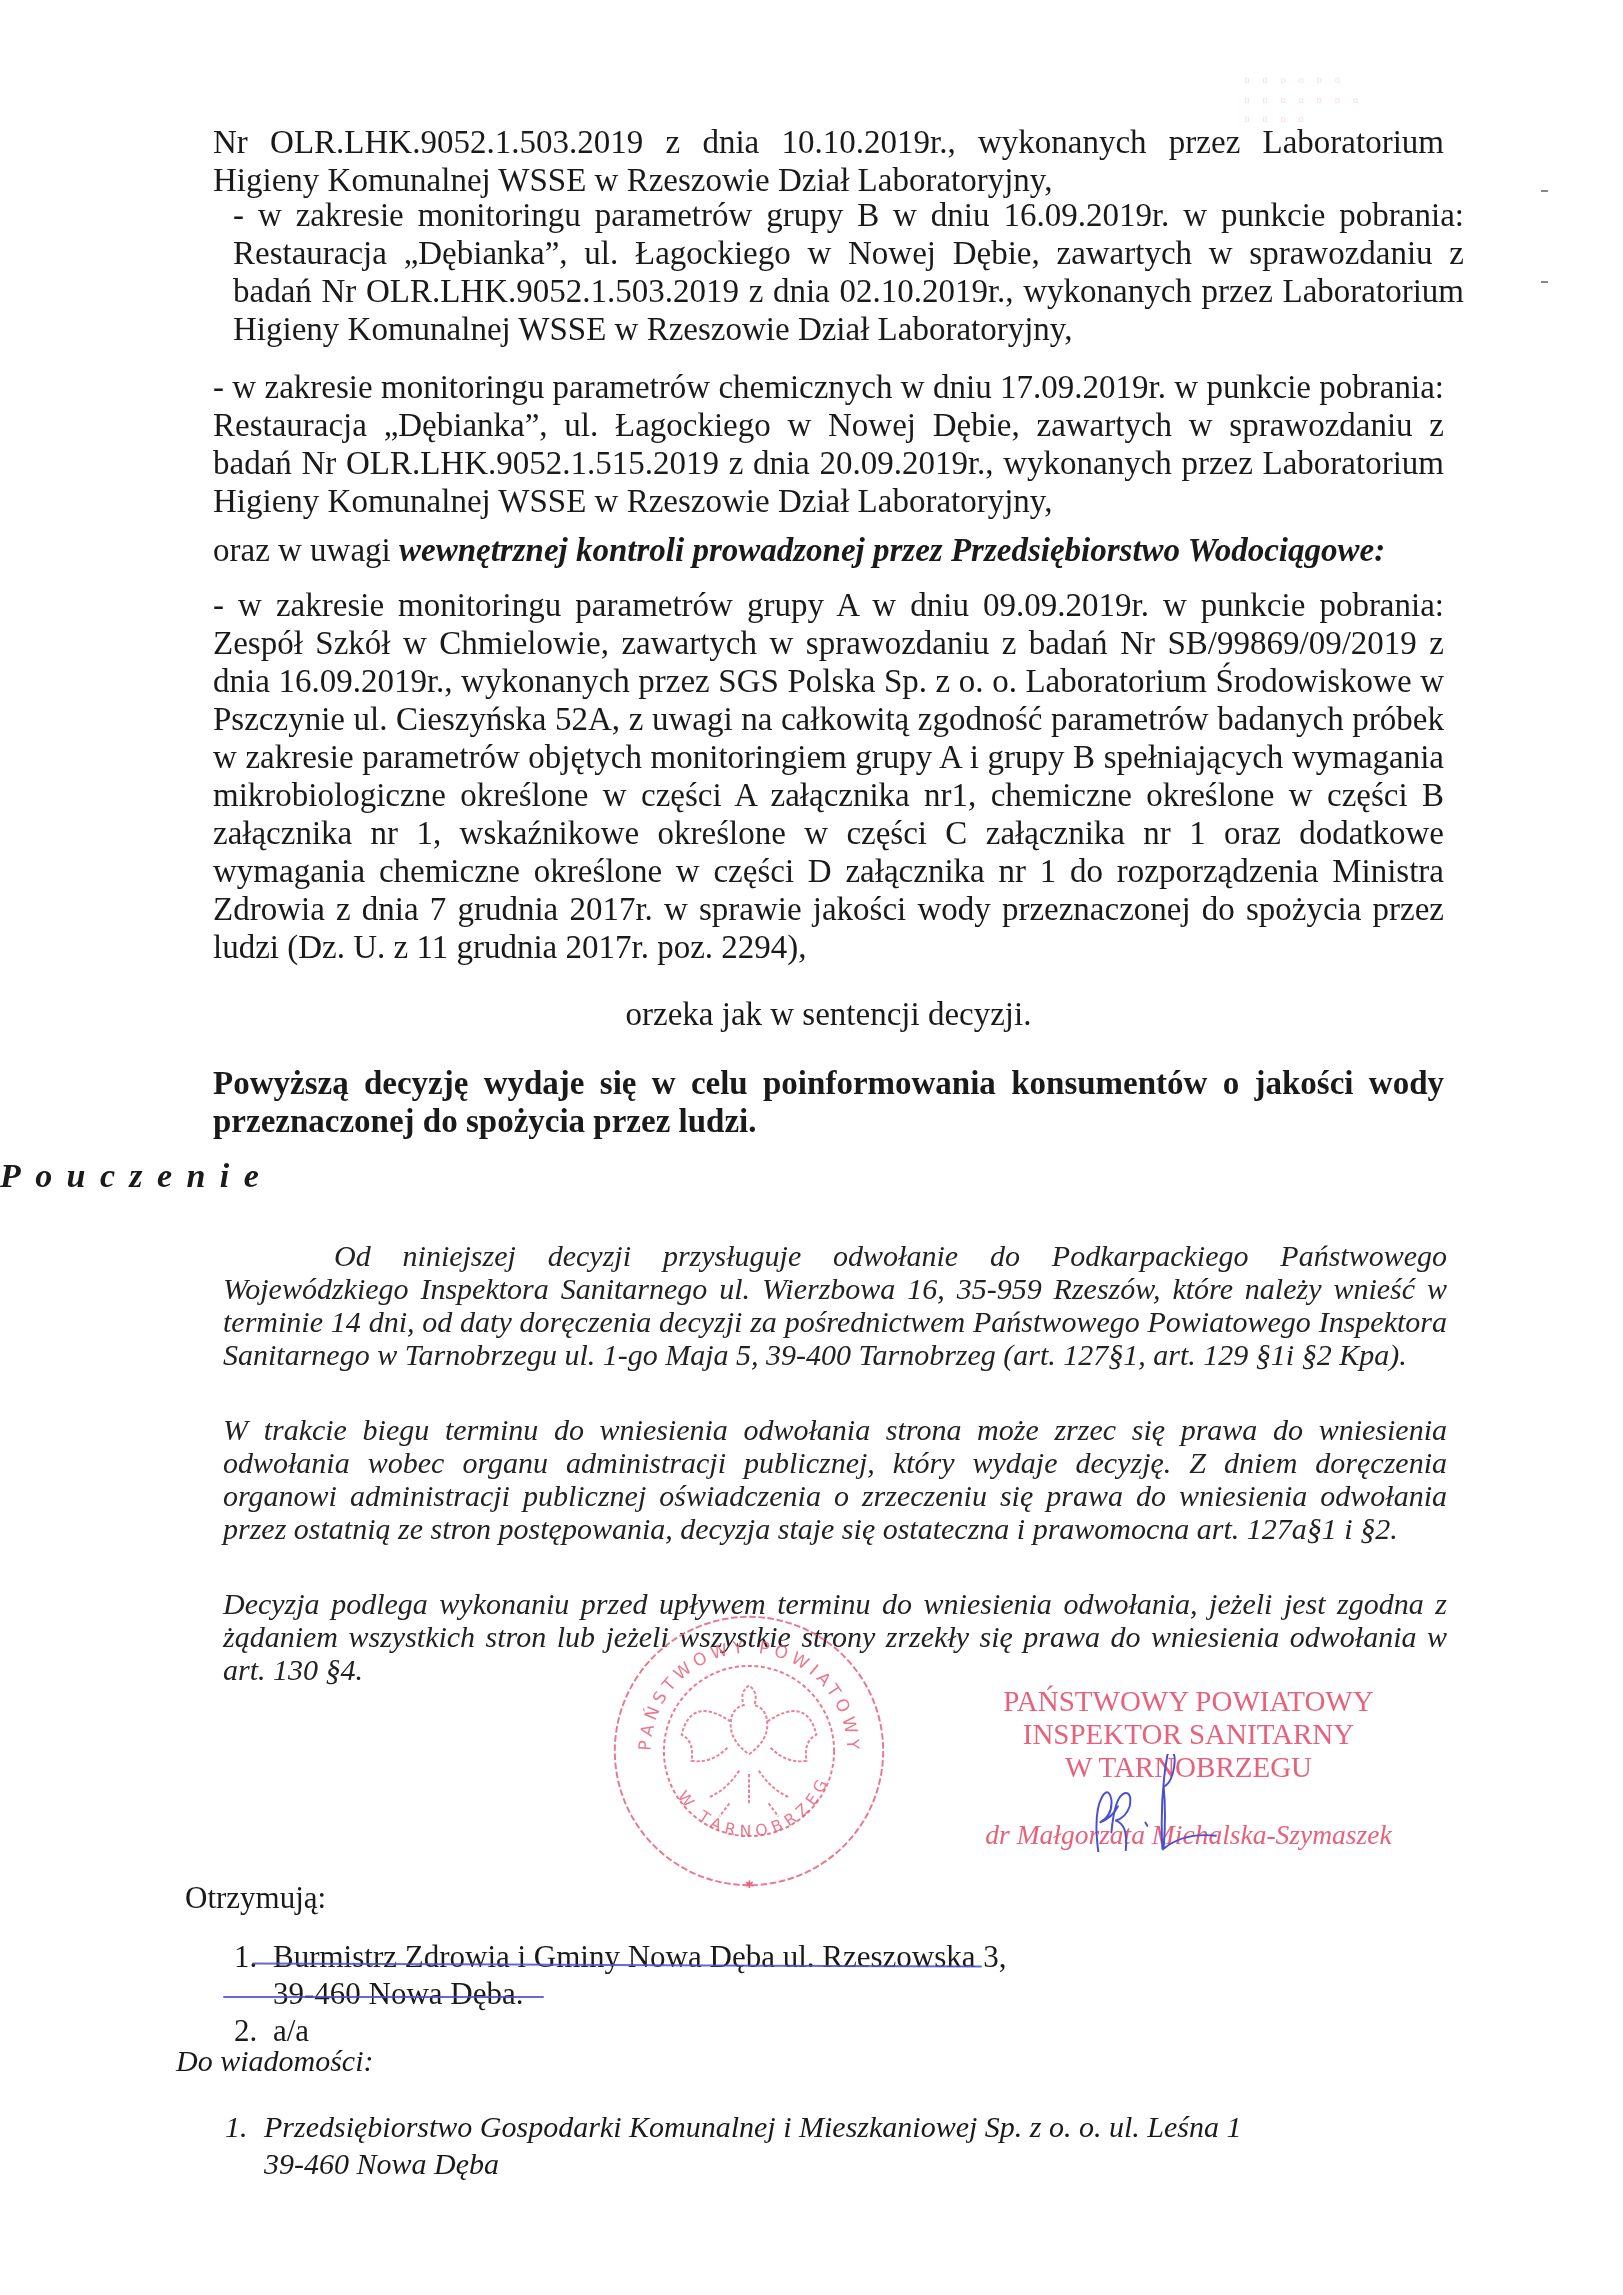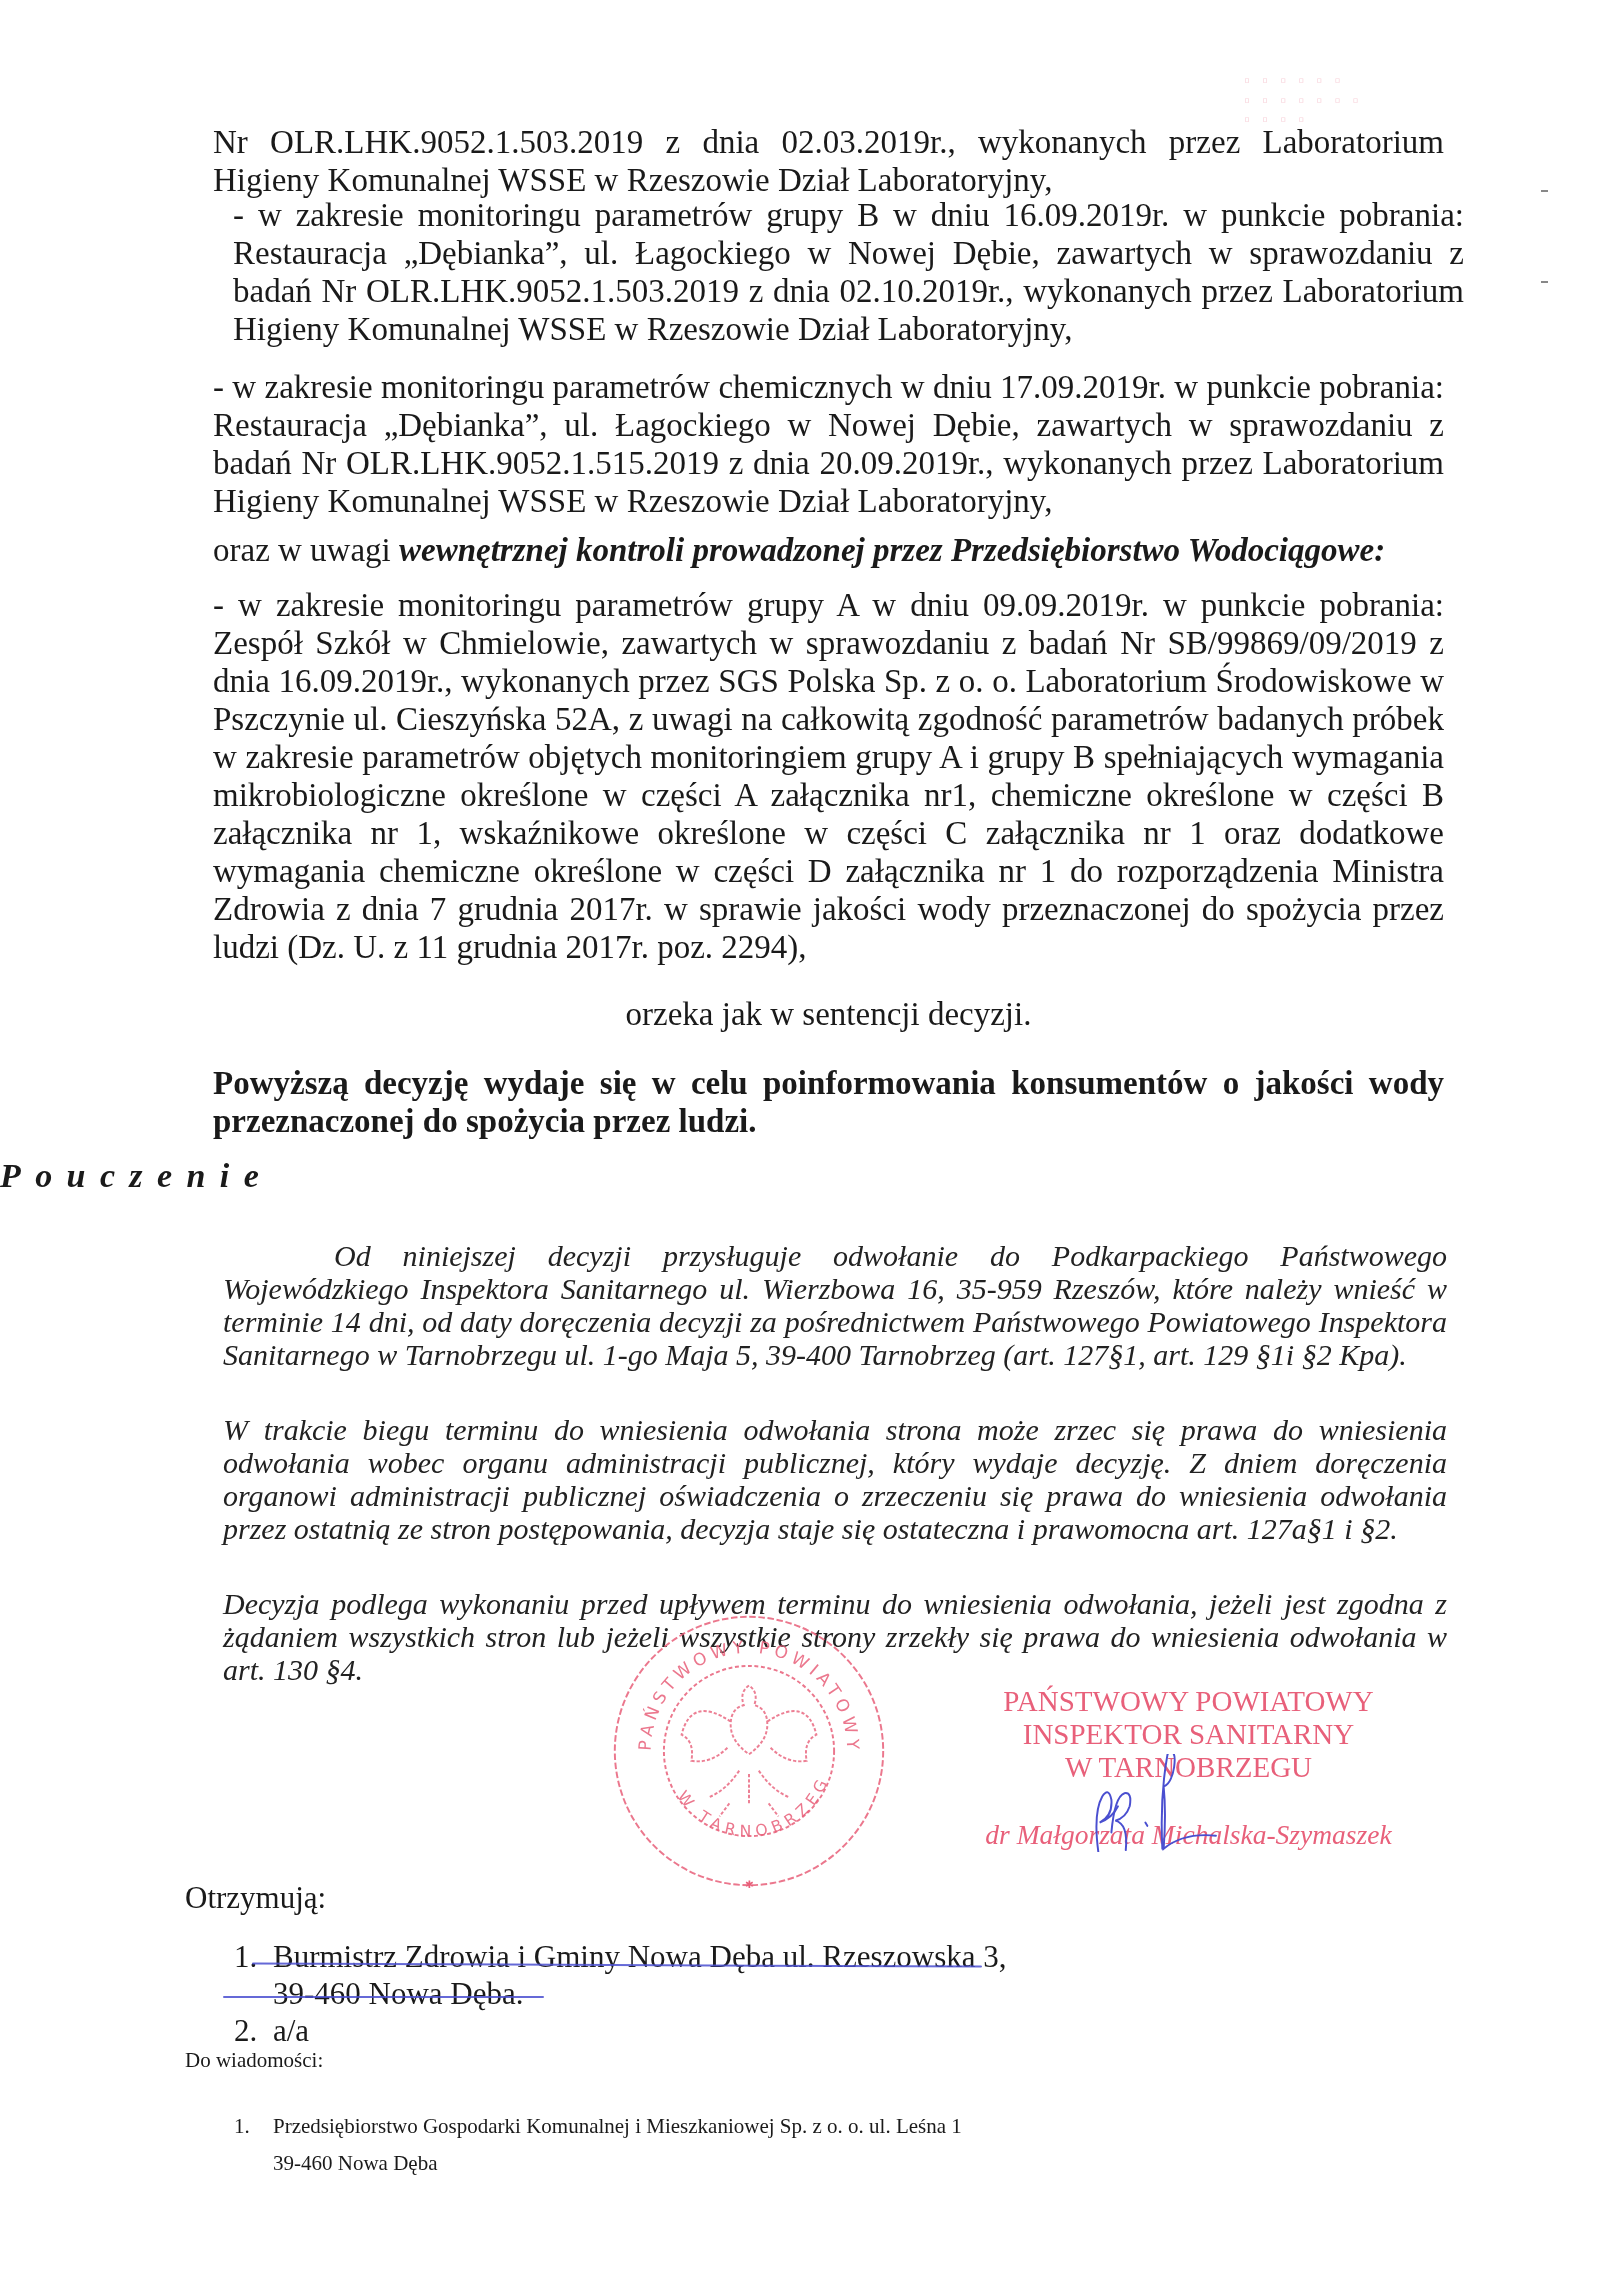--- a/index.html
+++ b/index.html
@@ -27,37 +27,37 @@
   .stamp { position: absolute; left: 605px; top: 1607px; width: 288px; height: 288px; }
   .seal { position: absolute; left: 979px; top: 1685px; width: 419px; text-align: center;
           color: #e8607a; font-weight: normal; font-size: 29px; line-height: 33px; }
   .seal .name { font-style: italic; margin-top: 34px; font-size: 27.5px; }
   .signature { position: absolute; left: 1080px; top: 1754px; width: 183px; height: 98px; }
   .recipients { position: absolute; left: 185px; top: 1879px; font-size: 31px; line-height: 37px; }
   .rec-title { margin: 0 0 22px 0; }
   .rec-list { margin: 0; padding: 0; list-style: none; }
   .rec-item { position: relative; padding-left: 88px; }
   .rec-num { position: absolute; left: 49px; }
-  .r2 { position: absolute; left: 185px; top: 2042px; font-size: 21px; line-height: 37px; }
+  .r2 { position: absolute; left: 176px; top: 2042px; font-size: 30px; line-height: 37px; font-style: italic; }
   .ul-line { position: absolute; height: 2px; background: #4a4fd0; opacity: 0.85; border-radius: 1.3px; }
   .margin-dash { position: absolute; width: 6.5px; height: 2px; background: #888; }
   .ghost { position: absolute; left: 1244px; top: 71px; width: 236px; color: #f3b6c3;
            font-size: 17px; line-height: 19.6px; letter-spacing: 3.9px; opacity: 0.6; }
 </style>
 </head>
 <body>
 
 <div class="page">
 
   <div class="ghost">▫ ▫ ▫ ▫ ▫ ▫<br>▫ ▫ ▫ ▫ ▫ ▫ ▫<br>▫ ▫ ▫ ▫</div>
 
   <div class="margin-dash" style="left:1541px;top:190px;"></div>
   <div class="margin-dash" style="left:1541px;top:281px;"></div>
 
-  <p class="body-text para b1">Nr  OLR.LHK.9052.1.503.2019  z  dnia  02.03.2019r.,  wykonanych  przez  Laboratorium Higieny Komunalnej WSSE w Rzeszowie Dział Laboratoryjny,</p>
+  <p class="body-text para b1">Nr  OLR.LHK.9052.1.503.2019  z  dnia  10.10.2019r.,  wykonanych  przez  Laboratorium Higieny Komunalnej WSSE w Rzeszowie Dział Laboratoryjny,</p>
   <p class="body-text para b2">- w zakresie monitoringu parametrów grupy B w dniu 16.09.2019r. w punkcie pobrania: Restauracja „Dębianka”, ul. Łagockiego w Nowej Dębie, zawartych w sprawozdaniu z badań Nr  OLR.LHK.9052.1.503.2019  z  dnia  02.10.2019r.,  wykonanych  przez  Laboratorium Higieny Komunalnej WSSE w Rzeszowie Dział Laboratoryjny,</p>
   <p class="body-text para b3">- w zakresie monitoringu parametrów chemicznych w dniu  17.09.2019r. w punkcie pobrania: Restauracja „Dębianka”, ul. Łagockiego w Nowej Dębie, zawartych w sprawozdaniu z badań Nr  OLR.LHK.9052.1.515.2019  z  dnia  20.09.2019r.,  wykonanych  przez  Laboratorium Higieny Komunalnej WSSE w Rzeszowie Dział Laboratoryjny,</p>
   <p class="body-text para b4">
     <span>oraz w uwagi </span><span class="italic-emph">wewnętrznej  kontroli  prowadzonej przez Przedsiębiorstwo Wodociągowe:</span>
   </p>
   <p class="body-text para b5">- w zakresie monitoringu parametrów grupy A w dniu 09.09.2019r. w punkcie pobrania: Zespół Szkół w Chmielowie, zawartych w sprawozdaniu z badań Nr SB/99869/09/2019 z dnia 16.09.2019r., wykonanych przez SGS Polska Sp. z o. o. Laboratorium Środowiskowe w Pszczynie ul. Cieszyńska 52A, z uwagi na całkowitą zgodność parametrów badanych próbek w zakresie parametrów objętych monitoringiem grupy A i grupy B spełniających wymagania mikrobiologiczne określone w części A załącznika nr1, chemiczne określone w części B załącznika nr 1, wskaźnikowe określone w części C załącznika nr 1 oraz dodatkowe wymagania chemiczne określone w części D załącznika nr 1 do rozporządzenia Ministra Zdrowia z dnia 7 grudnia 2017r. w sprawie  jakości wody przeznaczonej do spożycia przez ludzi (Dz. U. z 11 grudnia 2017r. poz. 2294),</p>
   <p class="body-text para b6">orzeka jak w sentencji decyzji.</p>
   <p class="body-text para b7">Powyższą decyzję wydaje się w celu poinformowania konsumentów o jakości wody przeznaczonej do spożycia przez ludzi.</p>
 
   <div class="heading">Pouczenie</div>

